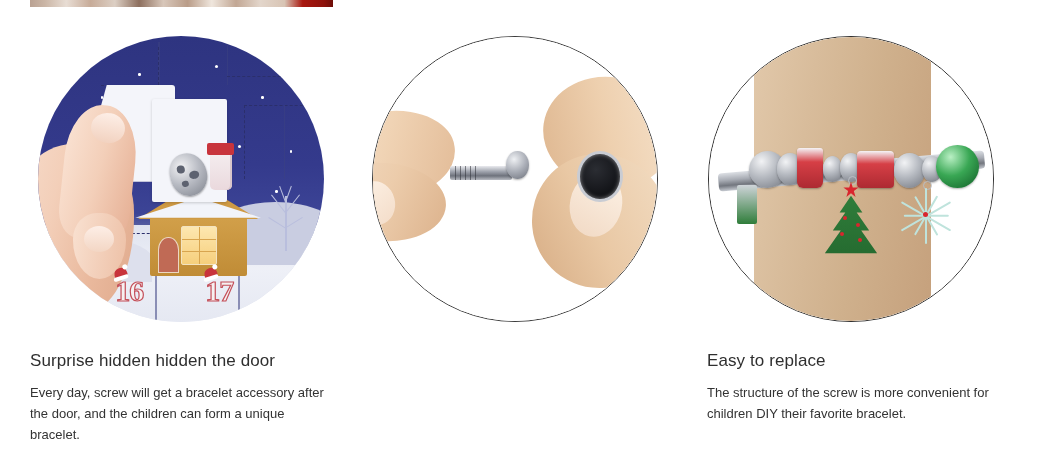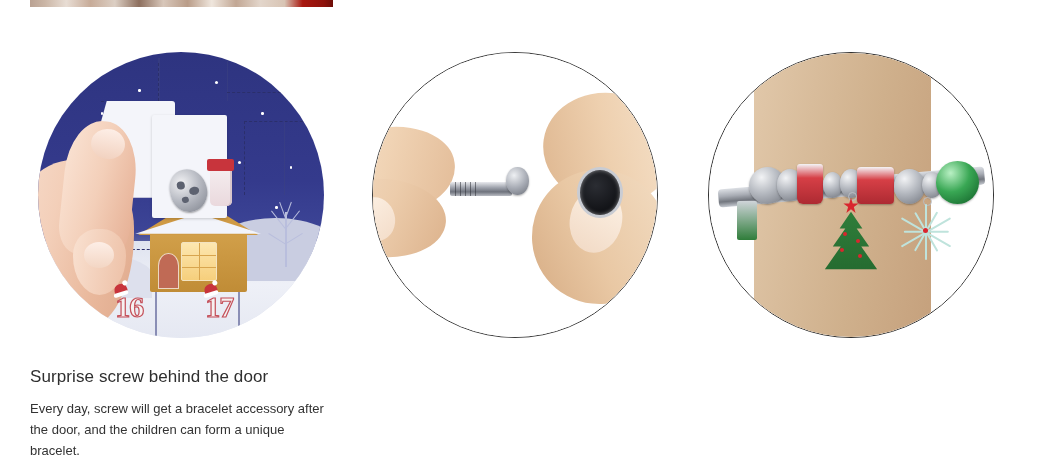--- a/index.html
+++ b/index.html
@@ -18,21 +18,21 @@
     position:absolute;inset:0;
     background:
       linear-gradient(90deg,
         #b9a192 0%, #cbb6a6 5%, #e8ddd4 12%, #c7ab98 20%,
         #dccfc4 28%, #8d6f5e 36%, #d8c7ba 44%, #b99c88 52%,
         #efe6dd 60%, #c2a794 68%, #e3d6cb 76%, #d8c4b4 84%,
         #a8170f 90%, #8e120c 97%, #6d0d08 100%);
   }
 
   
-  .col{position:absolute;top:0;width:340px;height:368px;margin-top:16px;}
+  .col{position:absolute;top:0;width:340px;height:368px;}
   .col-1{left:0px;}
   .col-2{left:340px;}
   .col-3{left:676px;}
 
   
   .circle-wrap{position:absolute;border-radius:50%;overflow:hidden;}
   .c1{left:38px;top:36px;width:286px;height:286px;}
   .c2{left:32px;top:36px;width:286px;height:286px;border:1px solid #3a3a3a;box-sizing:border-box;background:#fff;}
   .c3{left:32px;top:36px;width:286px;height:286px;border:1px solid #2e2e2e;box-sizing:border-box;background:#fff;}
 
@@ -241,21 +241,21 @@
         </div>
 
         <div class="s1-num" style="left:27%;top:84%;">16</div>
         <div class="s1-hat" style="left:26.5%;top:81%;"></div>
         <div class="s1-num" style="left:58.5%;top:84%;">17</div>
         <div class="s1-hat" style="left:58%;top:81%;"></div>
       </div>
     </div>
 
     <div class="caption cap1">
-      <p class="c-head">Surprise screw behind the door</p>
+      <p class="c-head">Surprise hidden hidden the door</p>
       <p class="c-body">Every day, screw will get a bracelet accessory after the door, and the children can form a unique bracelet.</p>
     </div>
   </div>
 
   <div class="col col-2">
 
     <div class="circle-wrap c2">
       <div class="scene">
         <div class="s2-bg"></div>
 
@@ -277,20 +277,24 @@
           <div class="s2-thread" style="left:24%;"></div>
           <div class="s2-thread" style="left:32%;"></div>
           <div class="s2-thread" style="left:40%;"></div>
         </div>
 
         <div class="s2-bead"></div>
         <div class="s2-ring"></div>
       </div>
     </div>
 
+    <div class="caption cap2">
+      <p class="c-head">Easy to replace</p>
+      <p class="c-body">The structure of the screw is more convenient for children DIY their favorite bracelet.</p>
+    </div>
   </div>
 
   <div class="col col-3">
 
     <div class="circle-wrap c3">
       <div class="scene">
         <div class="s3-bg"></div>
         <div class="s3-arm"></div>
 
         <div class="s3-band"></div>

